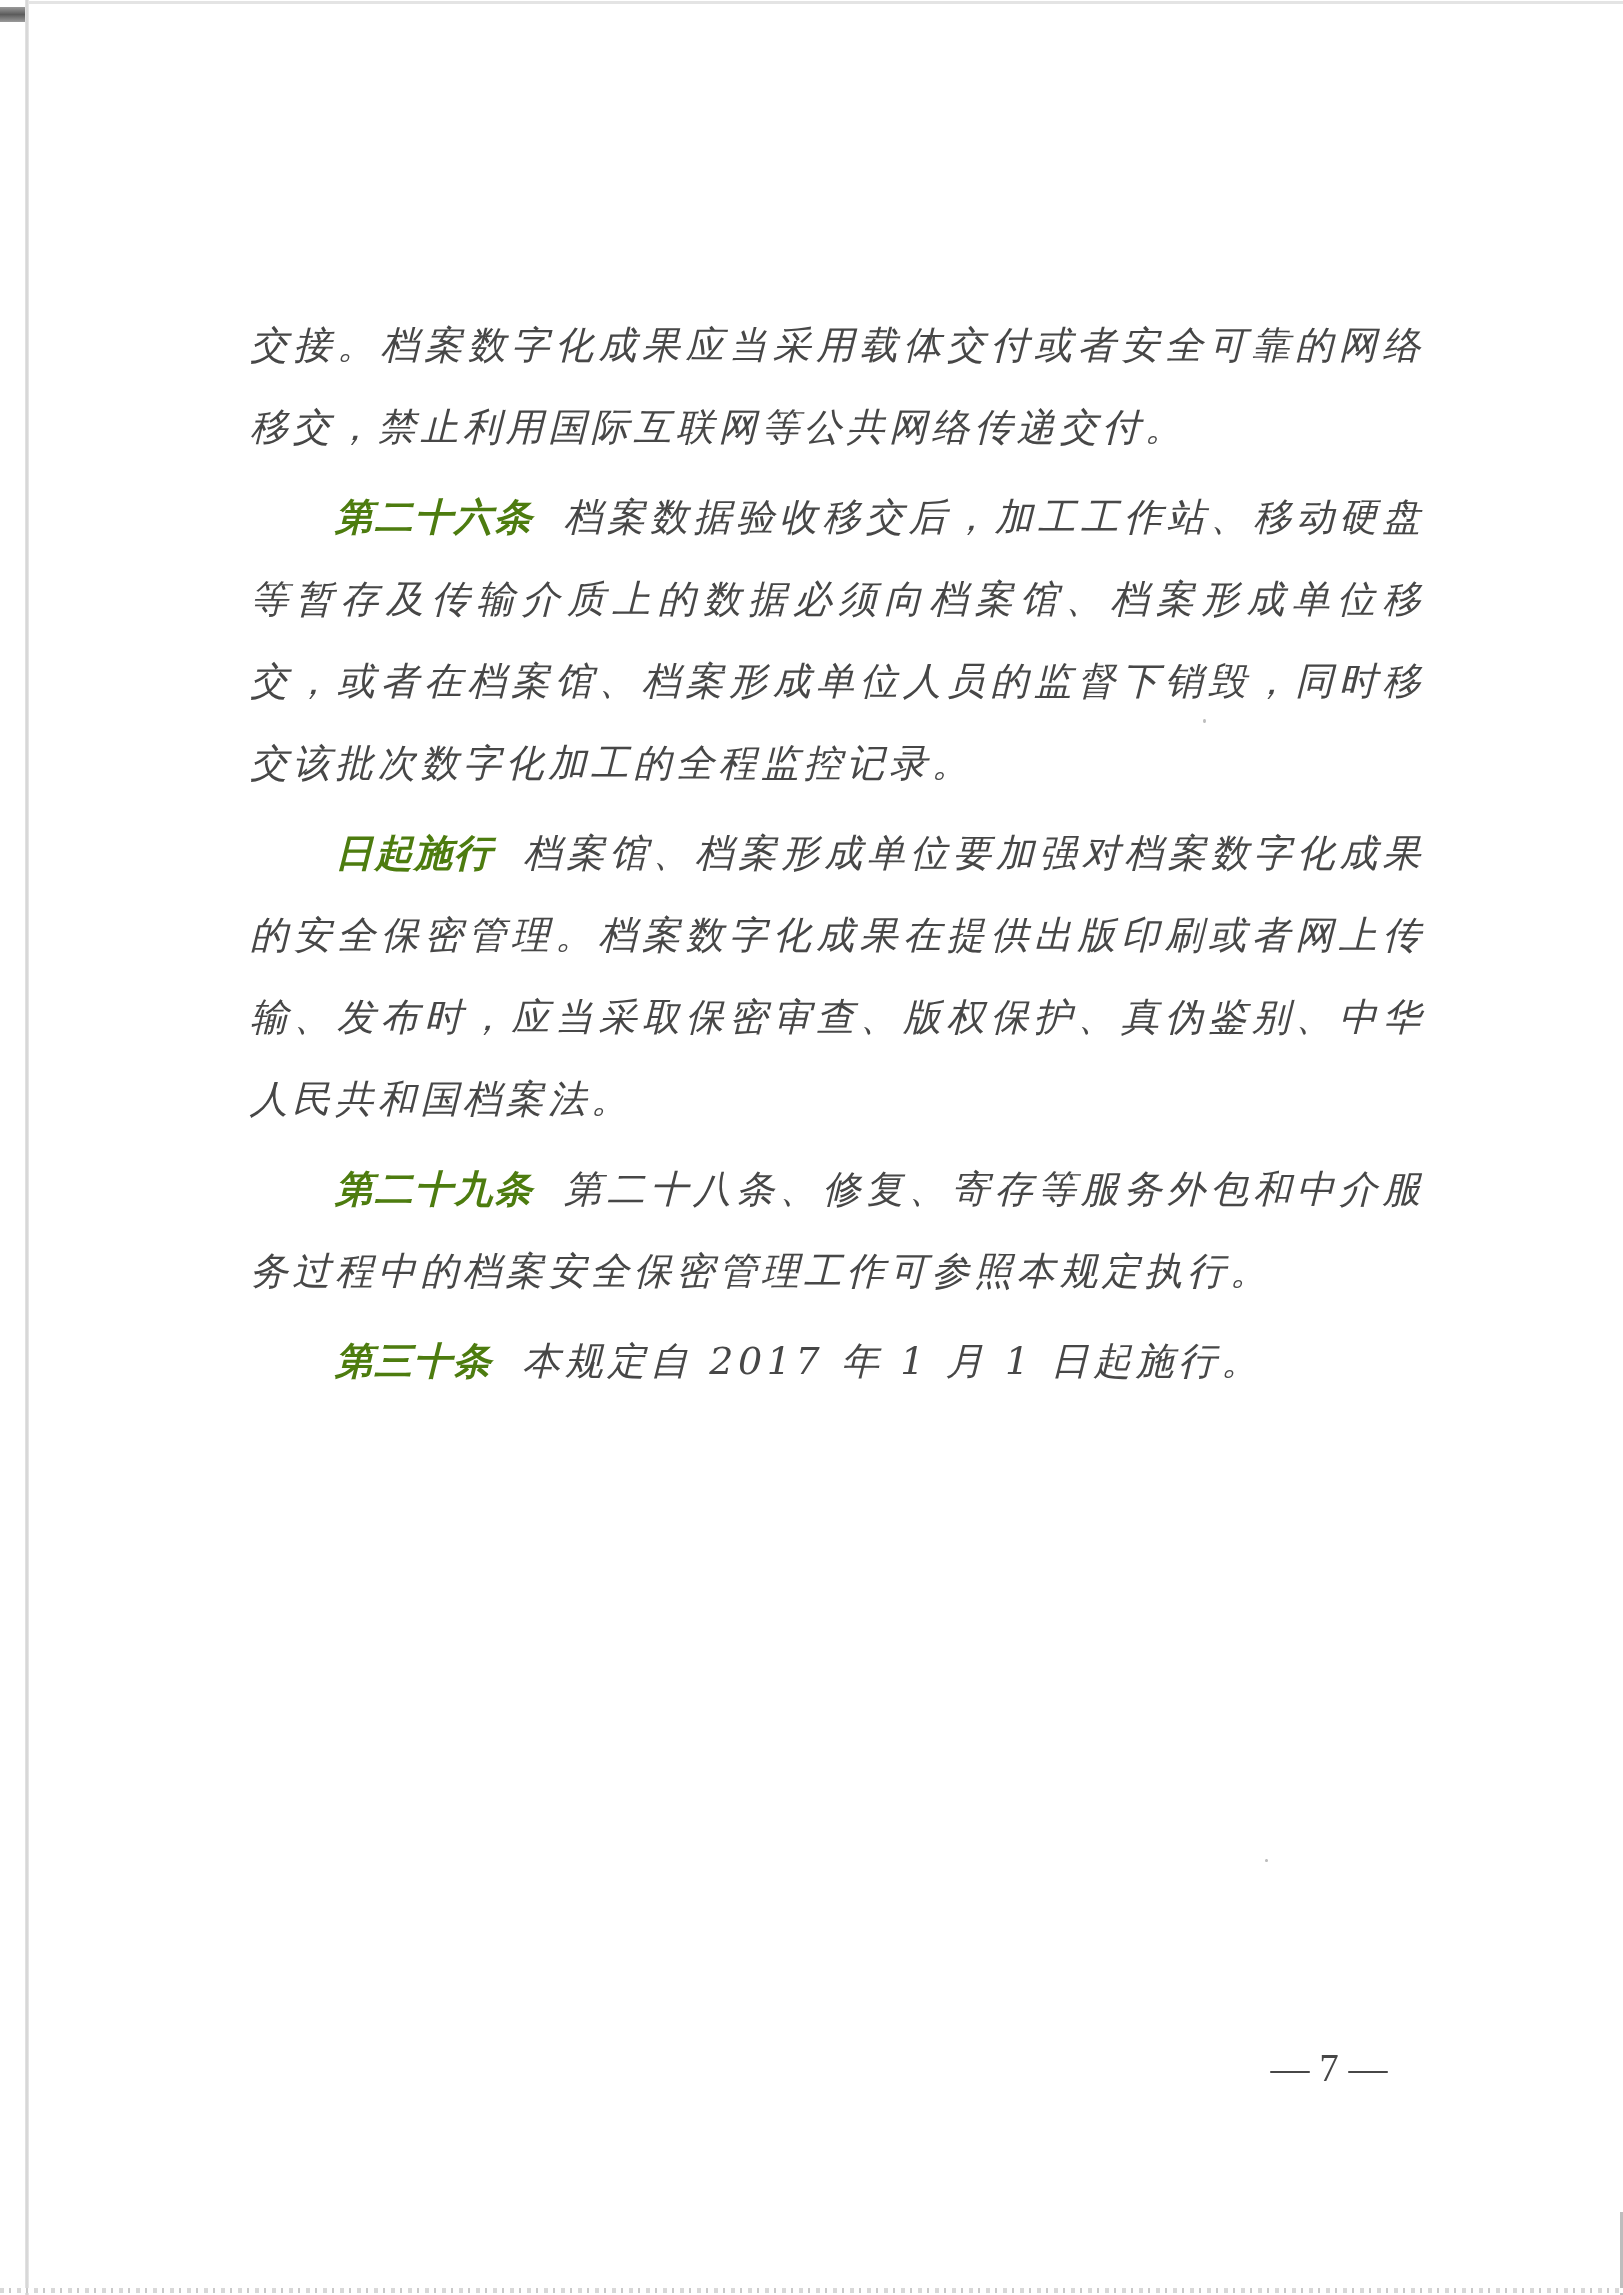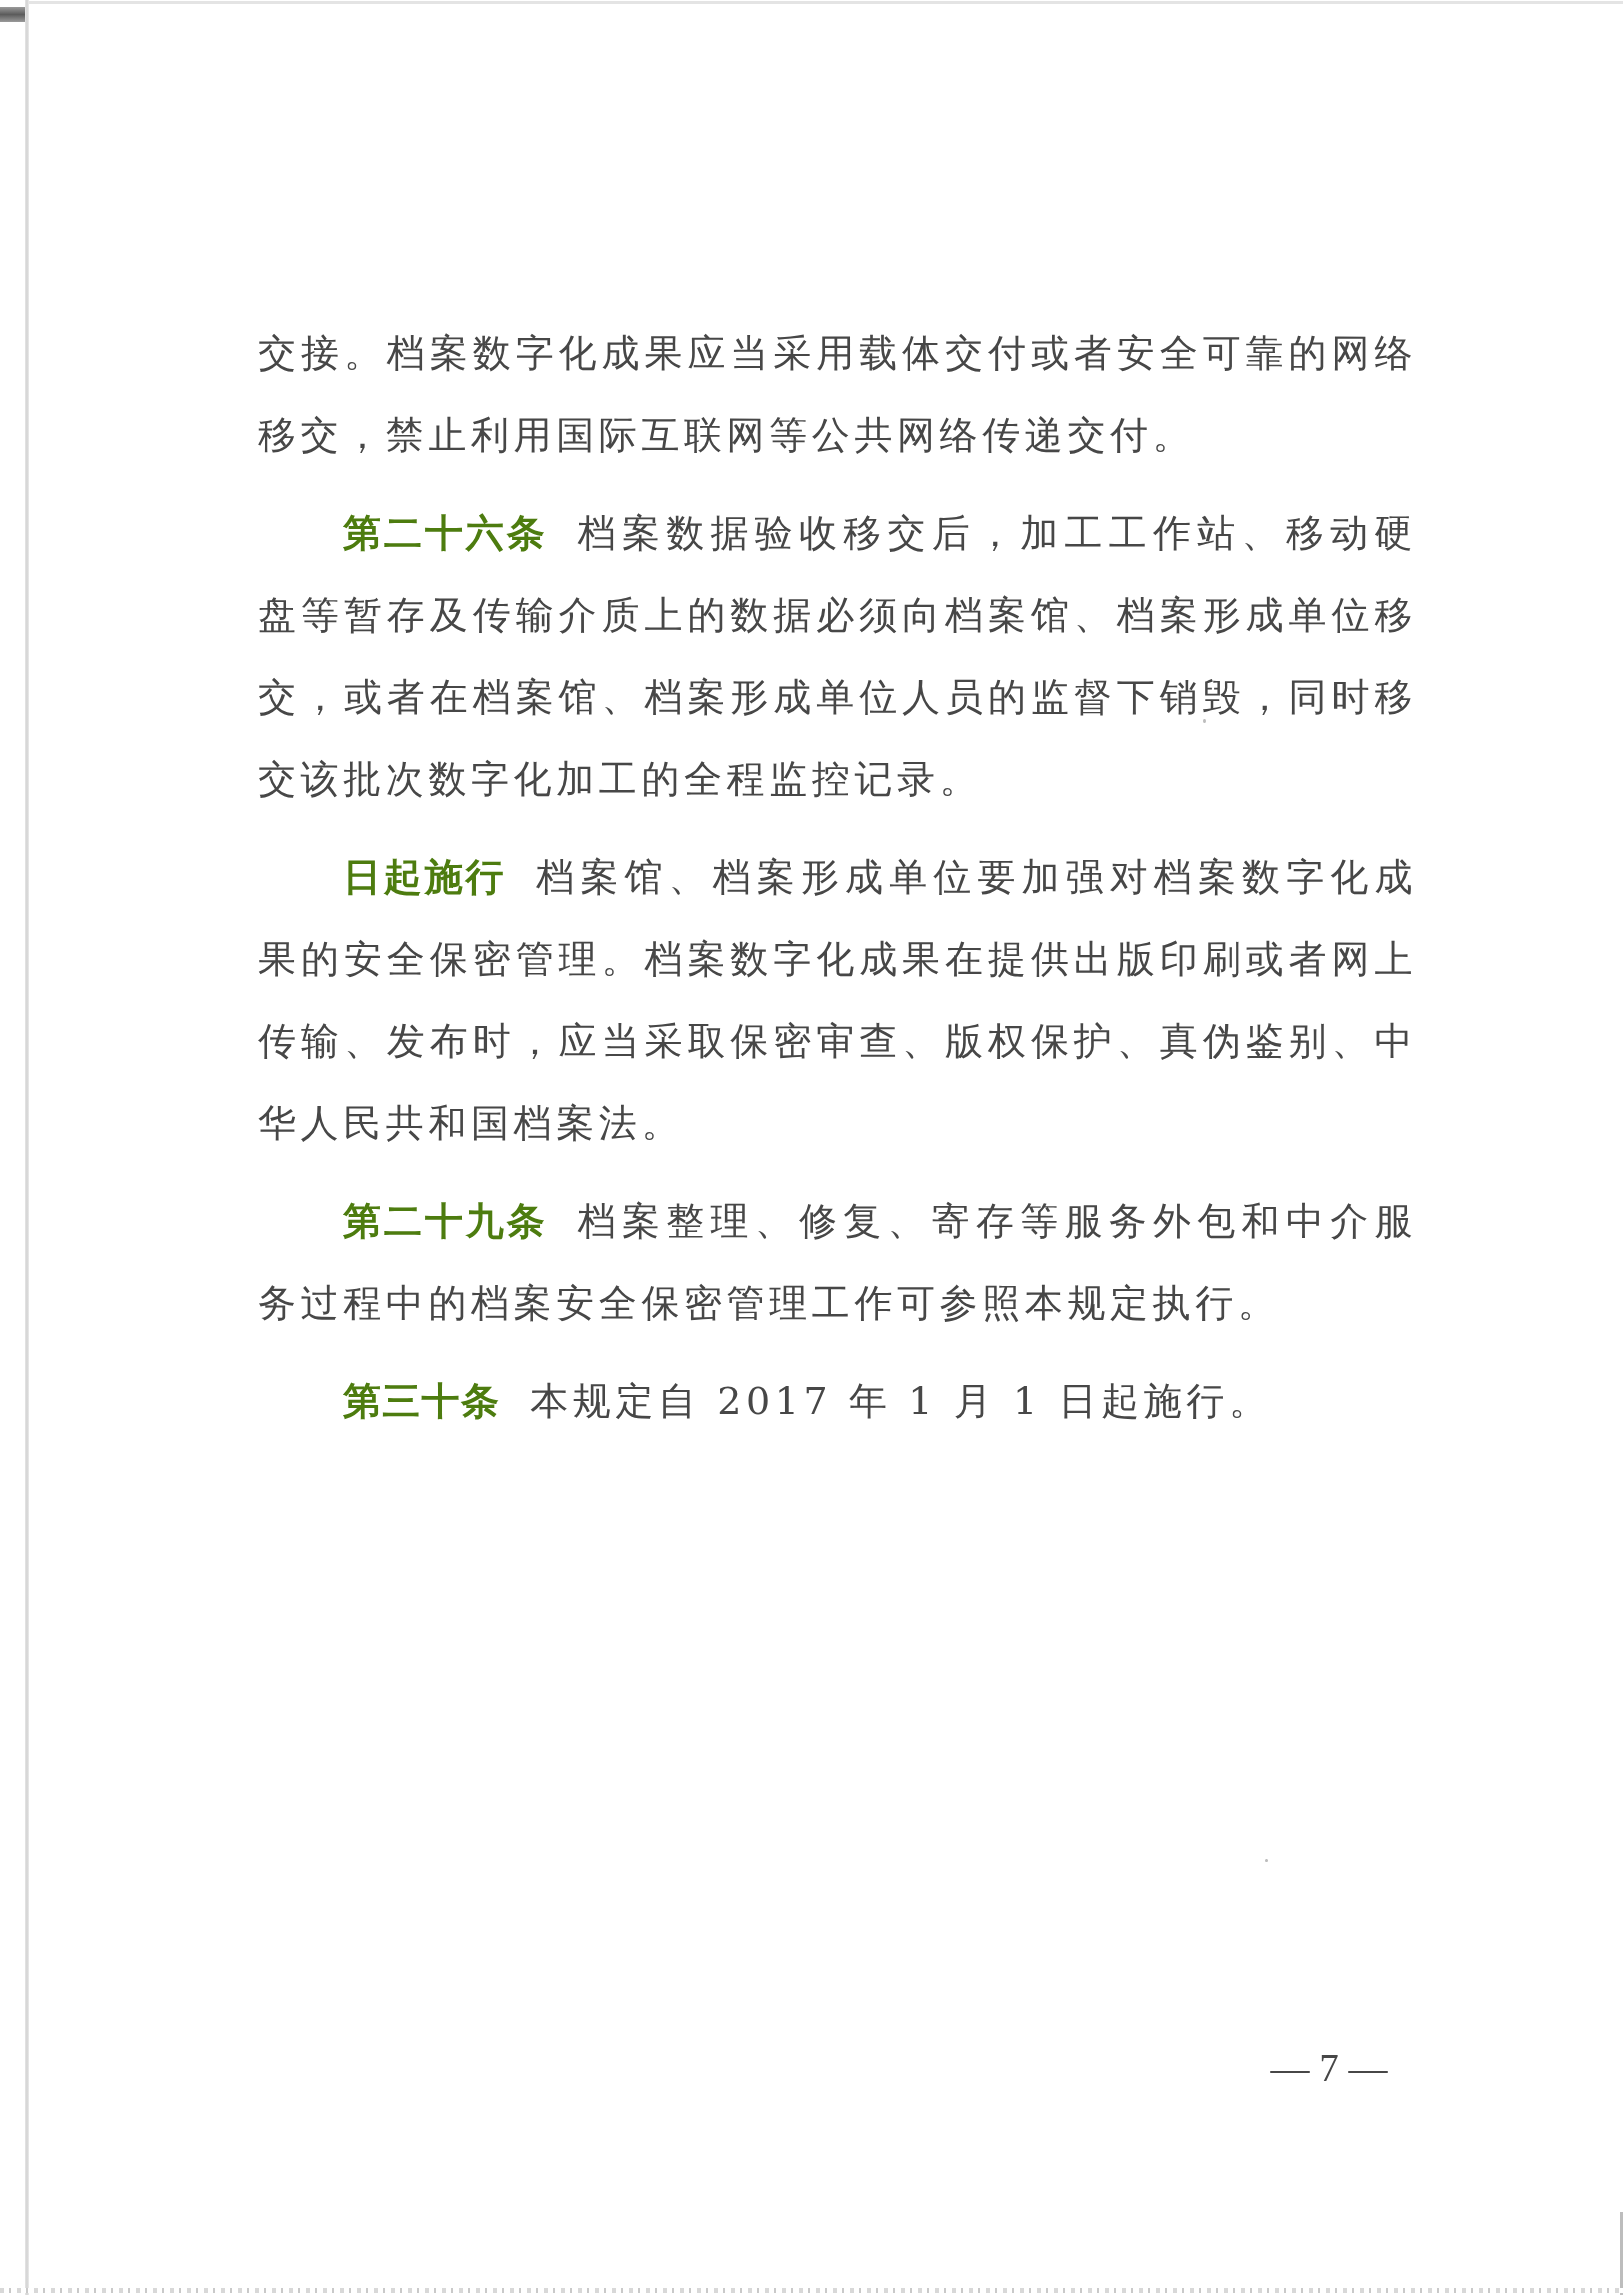--- a/index.html
+++ b/index.html
@@ -58,23 +58,24 @@
       left: 242px;
       top: 296px;
       width: 1191px;
       font-family: "DejaVu Serif", "Liberation Serif", serif;
       font-size: 38px;
       line-height: 82px;
       color: #474747;
       letter-spacing: 4.6px;
     }
     .para {
-      margin: 16px;
+      margin: 8px;
       text-align: justify;
       text-align-last: left;
+      font-style: italic;
     }
     .para.indent {
       text-indent: 85px;
     }
     .article-no {
       font-family: "DejaVu Sans", "Liberation Sans", sans-serif;
       font-weight: bold;
       color: #4d7c0f;
       letter-spacing: 1.3px;
       margin-right: 30px;
@@ -117,21 +118,21 @@
   <p class="para indent">
     <span class="article-no">第二十六条</span><span>档案数据验收移交后，加工工作站、移动硬盘等暂存及传输介质上的数据必须向档案馆、档案形成单位移交，或者在档案馆、档案形成单位人员的监督下销毁，同时移交该批次数字化加工的全程监控记录。</span>
   </p>
 
   <p class="para indent">
     <span class="article-no">日起施行</span><span>档案馆、档案形成单位要加强对档案数字化成果的安全保密管理。档案数字化成果在提供出版印刷或者网上传输、发布时，应当采取保密审查、版权保护、真伪鉴别、中华人民共和国档案法。</span>
   </p>
 
 
   <p class="para indent">
-    <span class="article-no">第二十九条</span><span>档案整理、修复、寄存等服务外包和中介服务过程中的档案安全保密管理工作可参照本规定执行。</span>
+    <span class="article-no">第二十九条</span><span>第二十八条、修复、寄存等服务外包和中介服务过程中的档案安全保密管理工作可参照本规定执行。</span>
   </p>
 
   <p class="para indent">
     <span class="article-no">第三十条</span><span>本规定自 2017 年 1 月 1 日起施行。</span>
   </p>
 </main>
 
 <div class="page-number">— 7 —</div>
 
 

